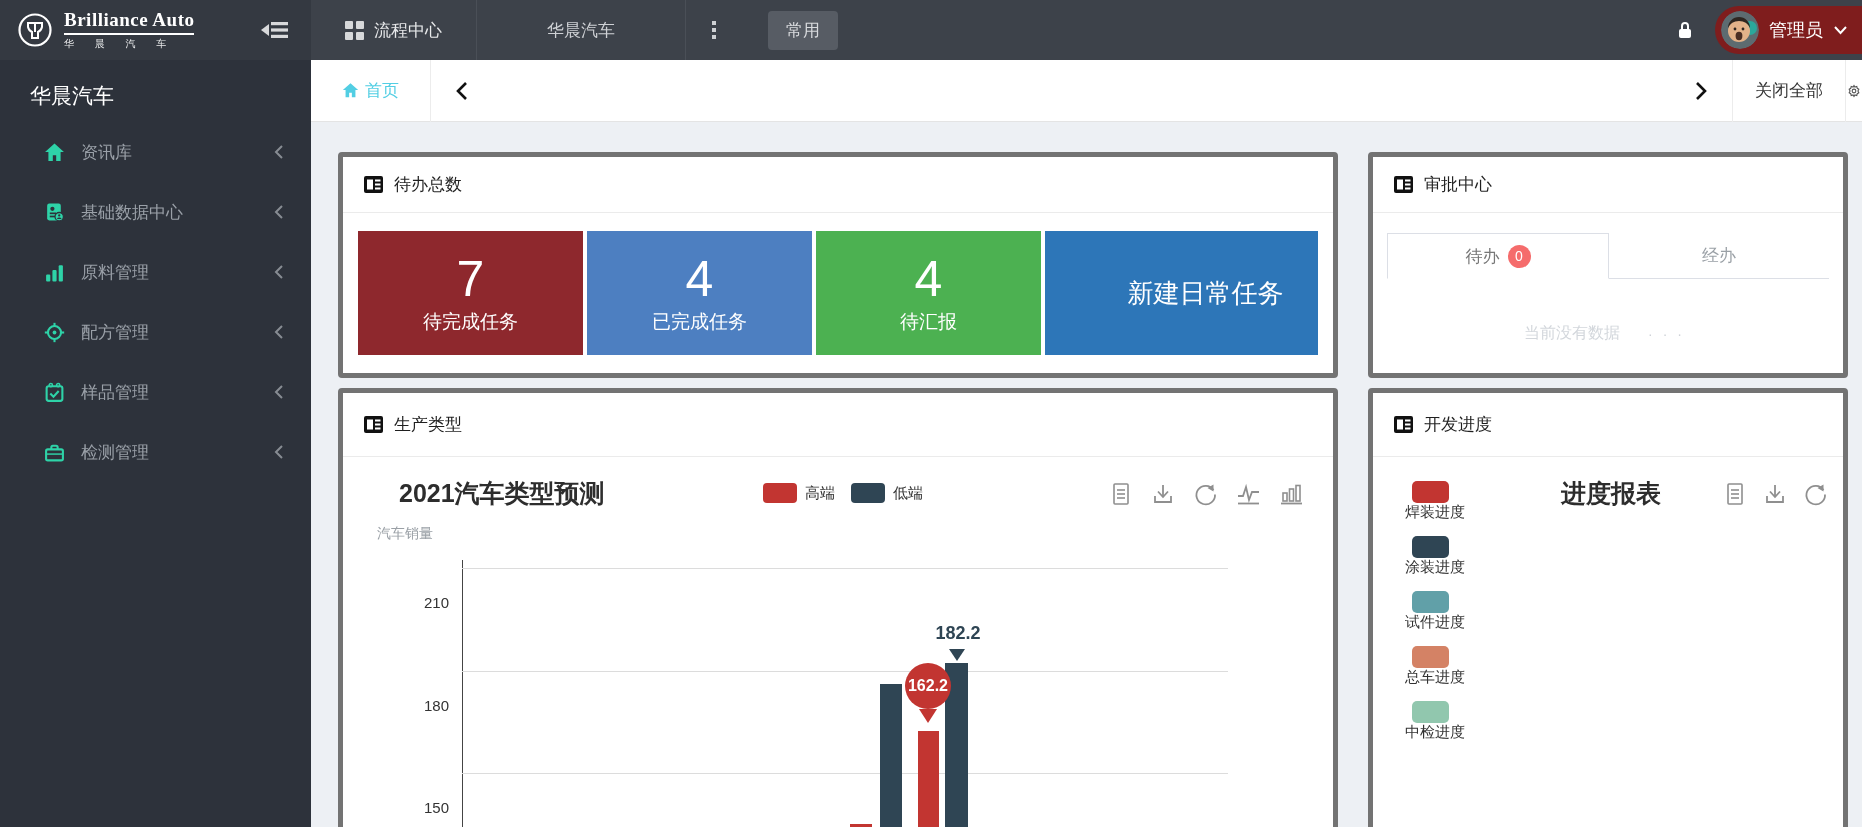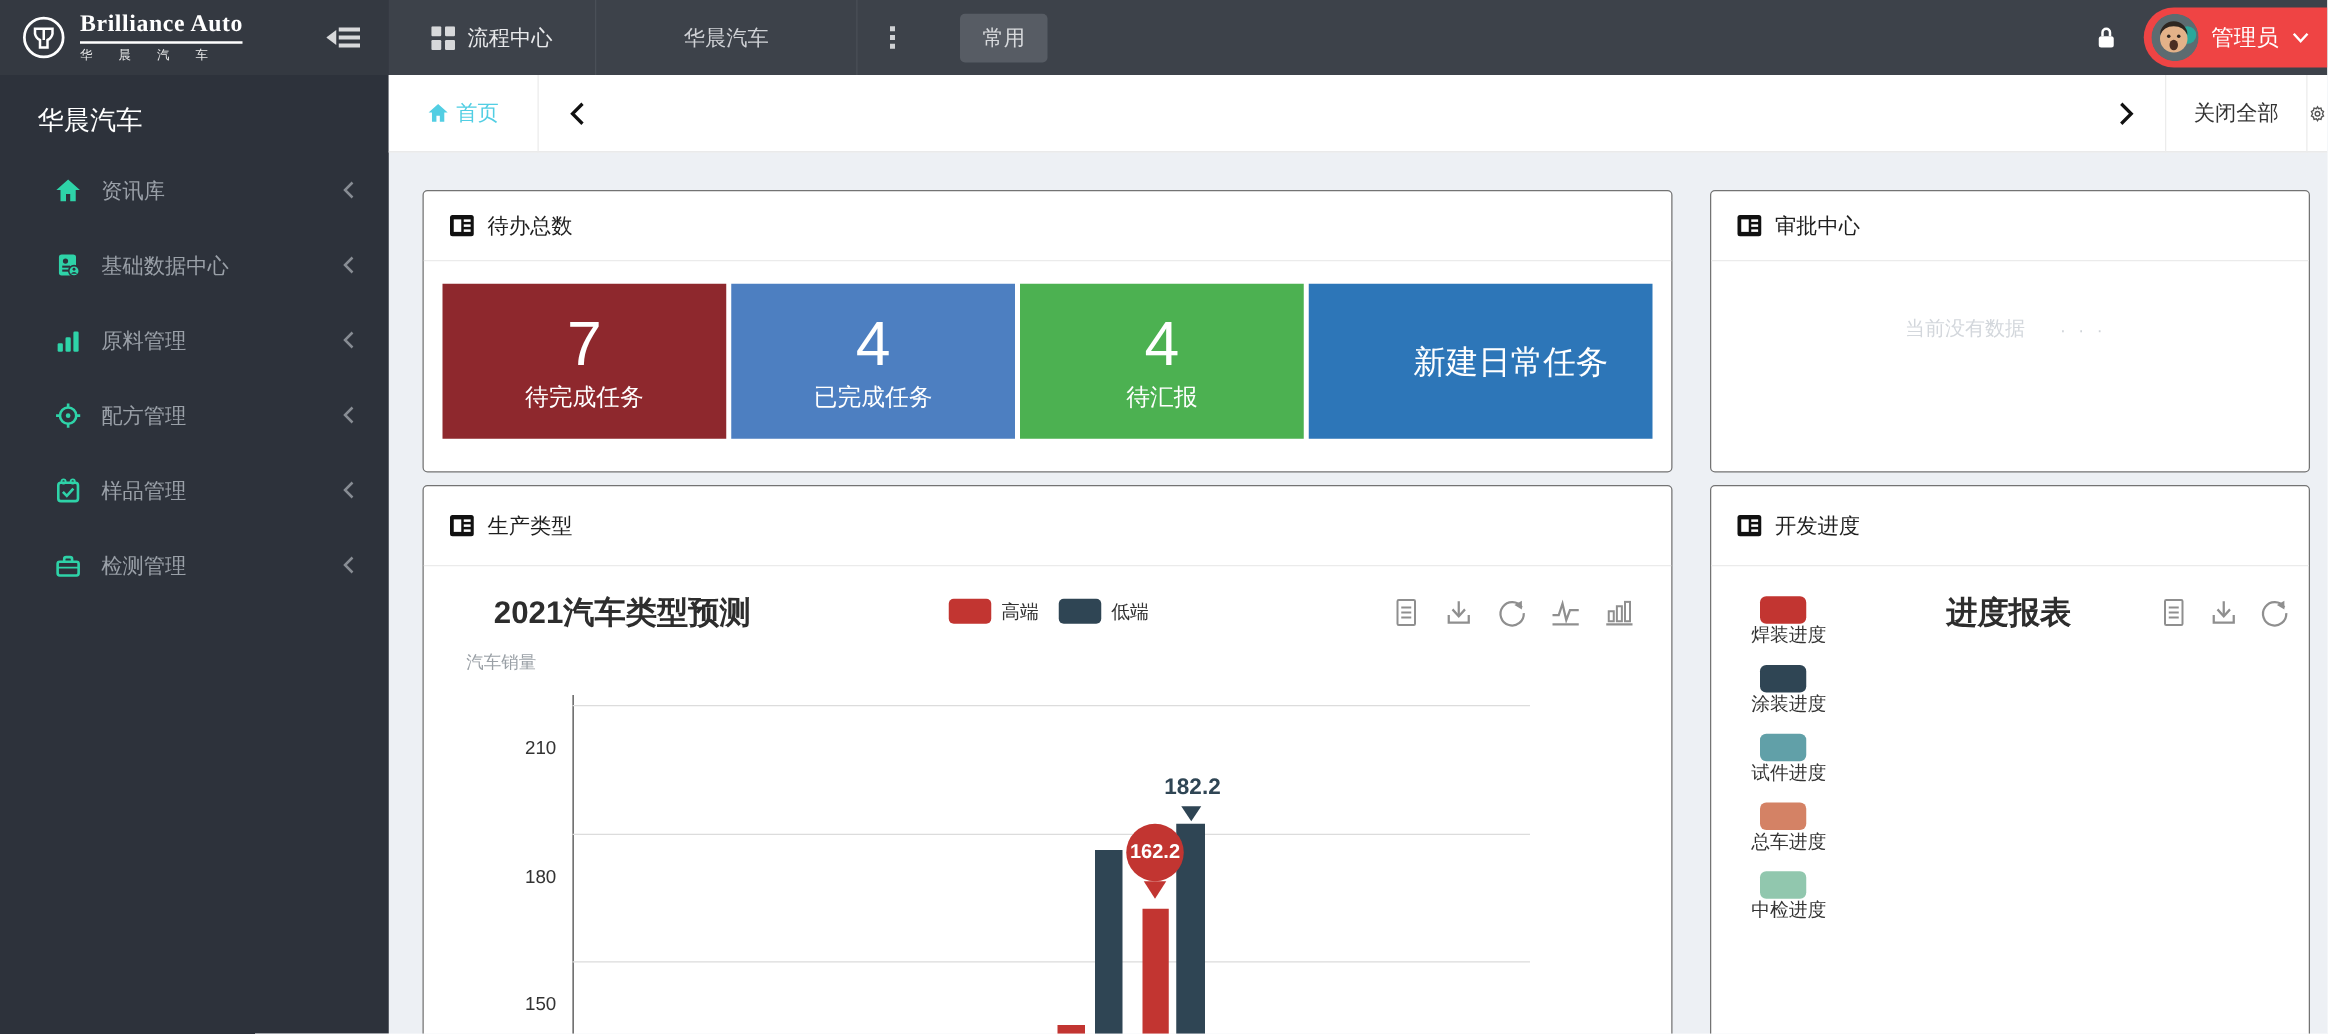--- a/index.html
+++ b/index.html
@@ -15,42 +15,42 @@
   .brand-cn { font-size:10px; letter-spacing:9px; margin-top:2px; color:#e8e9ea; white-space:nowrap; }
   .topbar-nav { flex:1; display:flex; align-items:center; height:60px; }
   .nav-item { display:flex; align-items:center; gap:10px; color:#e8e9eb; font-size:17px; padding:0 34px; height:60px; cursor:pointer; }
   .nav-divider { width:1px; height:60px; background:#4a4f57; }
   .nav-tab { color:#cfd1d5; font-size:17px; height:60px; display:flex; align-items:center; padding:0 70px; cursor:pointer; }
   .kebab { display:flex; flex-direction:column; gap:3px; padding:0 26px; cursor:pointer; }
   .kebab i { width:4px; height:4px; background:#cfd1d4; display:block; }
   .favorites { margin-left:26px; background:#575c64; border:none; border-radius:4px; color:#d8dadd; font-size:17px; padding:8px 18px; cursor:pointer; font-family:inherit; }
   .topbar-right { display:flex; align-items:center; margin-left:auto; height:60px; }
   .lock-wrap { padding:0 20px; cursor:pointer; display:flex; align-items:center; }
-  .user-pill { display:flex; align-items:center; gap:10px; background:#ef4444; height:48px; margin-top:0; border-radius:24px 0 0 24px; padding:0 14px 0 6px; cursor:pointer; }
+  .user-pill { display:flex; align-items:center; gap:10px; background:#7f1d1d; height:48px; margin-top:0; border-radius:24px 0 0 24px; padding:0 14px 0 6px; cursor:pointer; }
   .avatar { width:38px; height:38px; border-radius:50%; overflow:hidden; display:block; flex-shrink:0; }
   .user-name { color:#fff; font-size:18px; }
 
   
   .sidebar { position:absolute; left:0; top:60px; width:311px; height:767px; background:#2d323b; color:#9aa0a8; }
   .sidebar-title { color:#ffffff; font-size:21px; padding:22px 0 0 30px; height:62px; }
   .side-item { display:flex; align-items:center; height:60px; padding:0 26px 0 44px; font-size:17px; cursor:pointer; }
   .side-item .label { flex:1; margin-left:16px; color:#9aa0a8; }
   .side-item svg.mi { flex-shrink:0; }
 
   
   .tabbar { position:absolute; left:311px; top:60px; width:1551px; height:62px; background:#fff; border-bottom:1px solid #e4e4e4; display:flex; align-items:center; }
   .home-tab { width:119px; display:flex; align-items:center; justify-content:center; gap:6px; color:#52cee3; font-size:17px; height:62px; cursor:pointer; }
   .vdiv { width:1px; height:62px; background:#ececec; }
   .scroll-btn { padding:0 24px; height:62px; display:flex; align-items:center; cursor:pointer; }
   .flex-spacer { flex:1; }
   .close-all { padding:0 22px; font-size:17px; color:#333; height:62px; display:flex; align-items:center; cursor:pointer; }
   .gear-clip { width:16px; height:62px; overflow:hidden; display:flex; align-items:center; }
 
   
-  .card { position:absolute; background:#fff; border:1px solid #737373; border-radius:4px; }
+  .card { position:absolute; background:#fff; border:5px solid #737373; border-radius:4px; }
   .card-header { height:56px; padding:0 20px; border-bottom:1px solid #ebebeb; display:flex; align-items:center; gap:10px; font-size:17px; color:#1f1f1f; }
   #card-todo { left:338px; top:152px; width:1000px; height:226px; }
   #card-approval { left:1368px; top:152px; width:480px; height:226px; }
   #card-production { left:338px; top:388px; width:1000px; height:560px; }
   #card-progress { left:1368px; top:388px; width:480px; height:560px; }
 
   
   .box-row { display:flex; gap:4px; padding:18px 15px 0 15px; }
   .todo-box { flex:1; height:124px; color:#fff; display:flex; flex-direction:column; align-items:center; justify-content:center; cursor:pointer; }
   .todo-box .num { font-size:50px; line-height:1.1; }
@@ -317,20 +317,29 @@
     <div class="card-header">
       <svg width="21" height="21" viewBox="0 0 21 21">
         <rect x="1" y="2" width="19" height="17" rx="2" fill="#111"></rect>
         <rect x="4" y="5.5" width="6" height="10" fill="#fff"></rect>
         <rect x="12" y="5.5" width="5.5" height="2" fill="#fff"></rect>
         <rect x="12" y="9.5" width="5.5" height="2" fill="#fff"></rect>
         <rect x="12" y="13.5" width="5.5" height="2" fill="#fff"></rect>
       </svg>
       <span>审批中心</span>
     </div>
+    <div class="tabs-row">
+      <div class="ap-tab active">
+        <span>待办</span>
+        <span class="badge" style="background-color: rgb(245, 108, 108);">0</span>
+      </div>
+      <div class="ap-tab inactive">
+        <span>经办</span>
+      </div>
+    </div>
     <div class="empty-row">
       <span>当前没有数据</span>
       <span class="empty-dots">···</span>
     </div>
   </section>
 
   <section class="card" id="card-production">
     <div class="card-header" style="height:64px">
       <svg width="21" height="21" viewBox="0 0 21 21">
         <rect x="1" y="2" width="19" height="17" rx="2" fill="#111"></rect>

